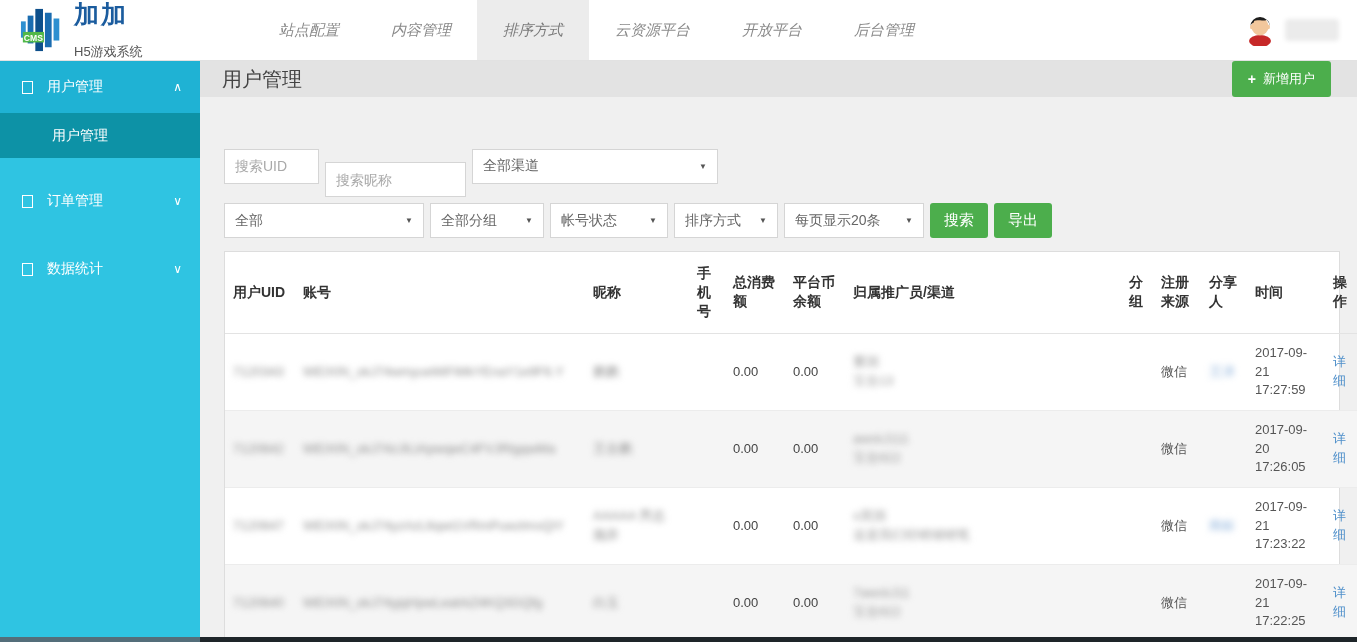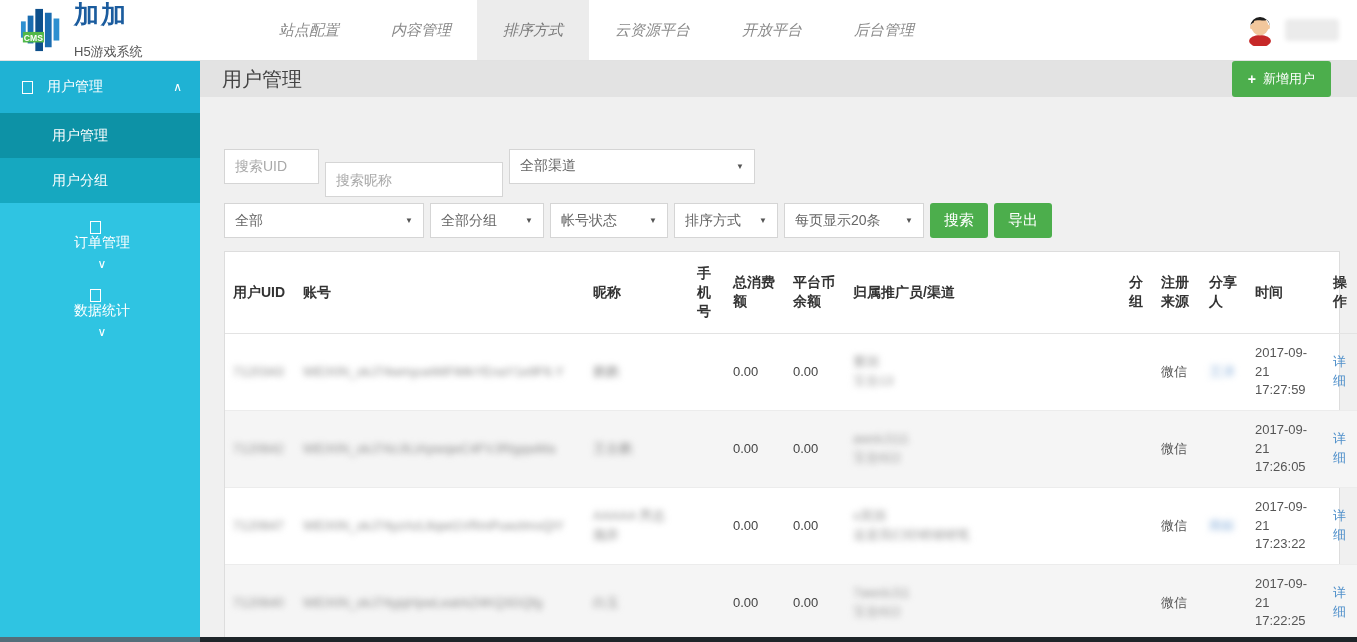--- a/index.html
+++ b/index.html
@@ -18,21 +18,21 @@
   .nav-item { display:flex; align-items:center; padding:0 26px; font-size:15px; font-style:italic; color:#8a8a8a; cursor:pointer; white-space:nowrap; }
   .nav-item.active { background:#ececec; color:#7a7a7a; }
   .userbox { margin-left:auto; display:flex; align-items:center; padding-right:18px; gap:10px; }
   .avatar-svg { width:30px; height:32px; cursor:pointer; }
   .user-blur { width:54px; height:22px; background:#ebebeb; border-radius:4px; filter:blur(2px); cursor:pointer; }
 
   
   .shell { display:flex; height:576px; }
   .sidebar { width:200px; background:#2fc4e2; flex:none; }
   .side-group-header { height:52px; display:flex; align-items:center; padding:0 18px 0 22px; background:#1fb2d4; color:#fff; font-size:14px; cursor:pointer; }
-  .side-group-header.collapsed { background:transparent; height:50px; margin-top:18px;flex-direction:column; }
+  .side-group-header.collapsed { background:transparent; height:50px; margin-top:18px; }
   .side-sq-icon { display:inline-block; width:11px; height:13px; border:1px solid #fff; margin-right:14px; flex:none; }
   .side-label { flex:1; }
   .side-chevron { font-size:12px; color:#fff; }
   .side-sub { display:flex; align-items:center; height:45px; padding-left:52px; color:#fff; font-size:14px; cursor:pointer; background:#16a8c0; }
   .side-sub.active { background:#0d92a6; }
 
   
   .main { flex:1; display:flex; flex-direction:column; background:#f0f0f0; min-width:0; }
   .page-head { height:72px; background:#e3e3e3; display:flex; align-items:center; padding:0 26px 0 22px; }
   .page-title { font-size:20px; color:#444; }
@@ -112,23 +112,20 @@
 
     <aside class="sidebar">
       <div class="side-group-header">
         <span class="side-sq-icon"></span>
         <span class="side-label">用户管理</span>
         <span class="side-chevron">∧</span>
       </div>
       <div class="side-sub active">
         <span>用户管理</span>
       </div>
-      <div class="side-sub">
-        <span>用户分组</span>
-      </div>
       <div class="side-group-header collapsed">
         <span class="side-sq-icon"></span>
         <span class="side-label">订单管理</span>
         <span class="side-chevron">∨</span>
       </div>
       <div class="side-group-header collapsed">
         <span class="side-sq-icon"></span>
         <span class="side-label">数据统计</span>
         <span class="side-chevron">∨</span>
       </div>
@@ -140,21 +137,21 @@
         <button class="btn-green">
           <span class="plus">+</span>
           <span>新增用户</span>
         </button>
       </div>
 
       <div class="content">
 
         <div class="filter-row">
           <input class="f-input" style="width: 95px;" placeholder="搜索UID">
-          <input class="f-input" style="width: 178px; margin-top: 27px;" placeholder="搜索昵称">
+          <input class="f-input" style="width: 141px; margin-top: 27px;" placeholder="搜索昵称">
           <div class="f-select" style="width:246px">
             <span>全部渠道</span>
             <span class="arr">▼</span>
           </div>
         </div>
 
         <div class="filter-row">
           <div class="f-select" style="width:200px">
             <span>全部</span>
             <span class="arr">▼</span>
@@ -236,21 +233,21 @@
                 <td></td>
                 <td class="num">0.00</td>
                 <td class="num">0.00</td>
                 <td>
                   <div class="promo-line">awckJ111</div>
                   <div class="promo-line">宝合922</div>
                 </td>
                 <td></td>
                 <td>微信</td>
                 <td><span class="redacted-link"></span></td>
-                <td>2017-09-21 17:26:05</td>
+                <td>2017-09-20 17:26:05</td>
                 <td><a class="detail-link">详细</a></td>
               </tr>
               <tr>
                 <td class="redacted">7120647</td>
                 <td class="redacted">WEIXIN_okJ74yzAzL6qwt1VRmPuwzlmsQiY</td>
                 <td class="redacted">AAAAA 男志 抛弃</td>
                 <td></td>
                 <td class="num">0.00</td>
                 <td class="num">0.00</td>
                 <td>

